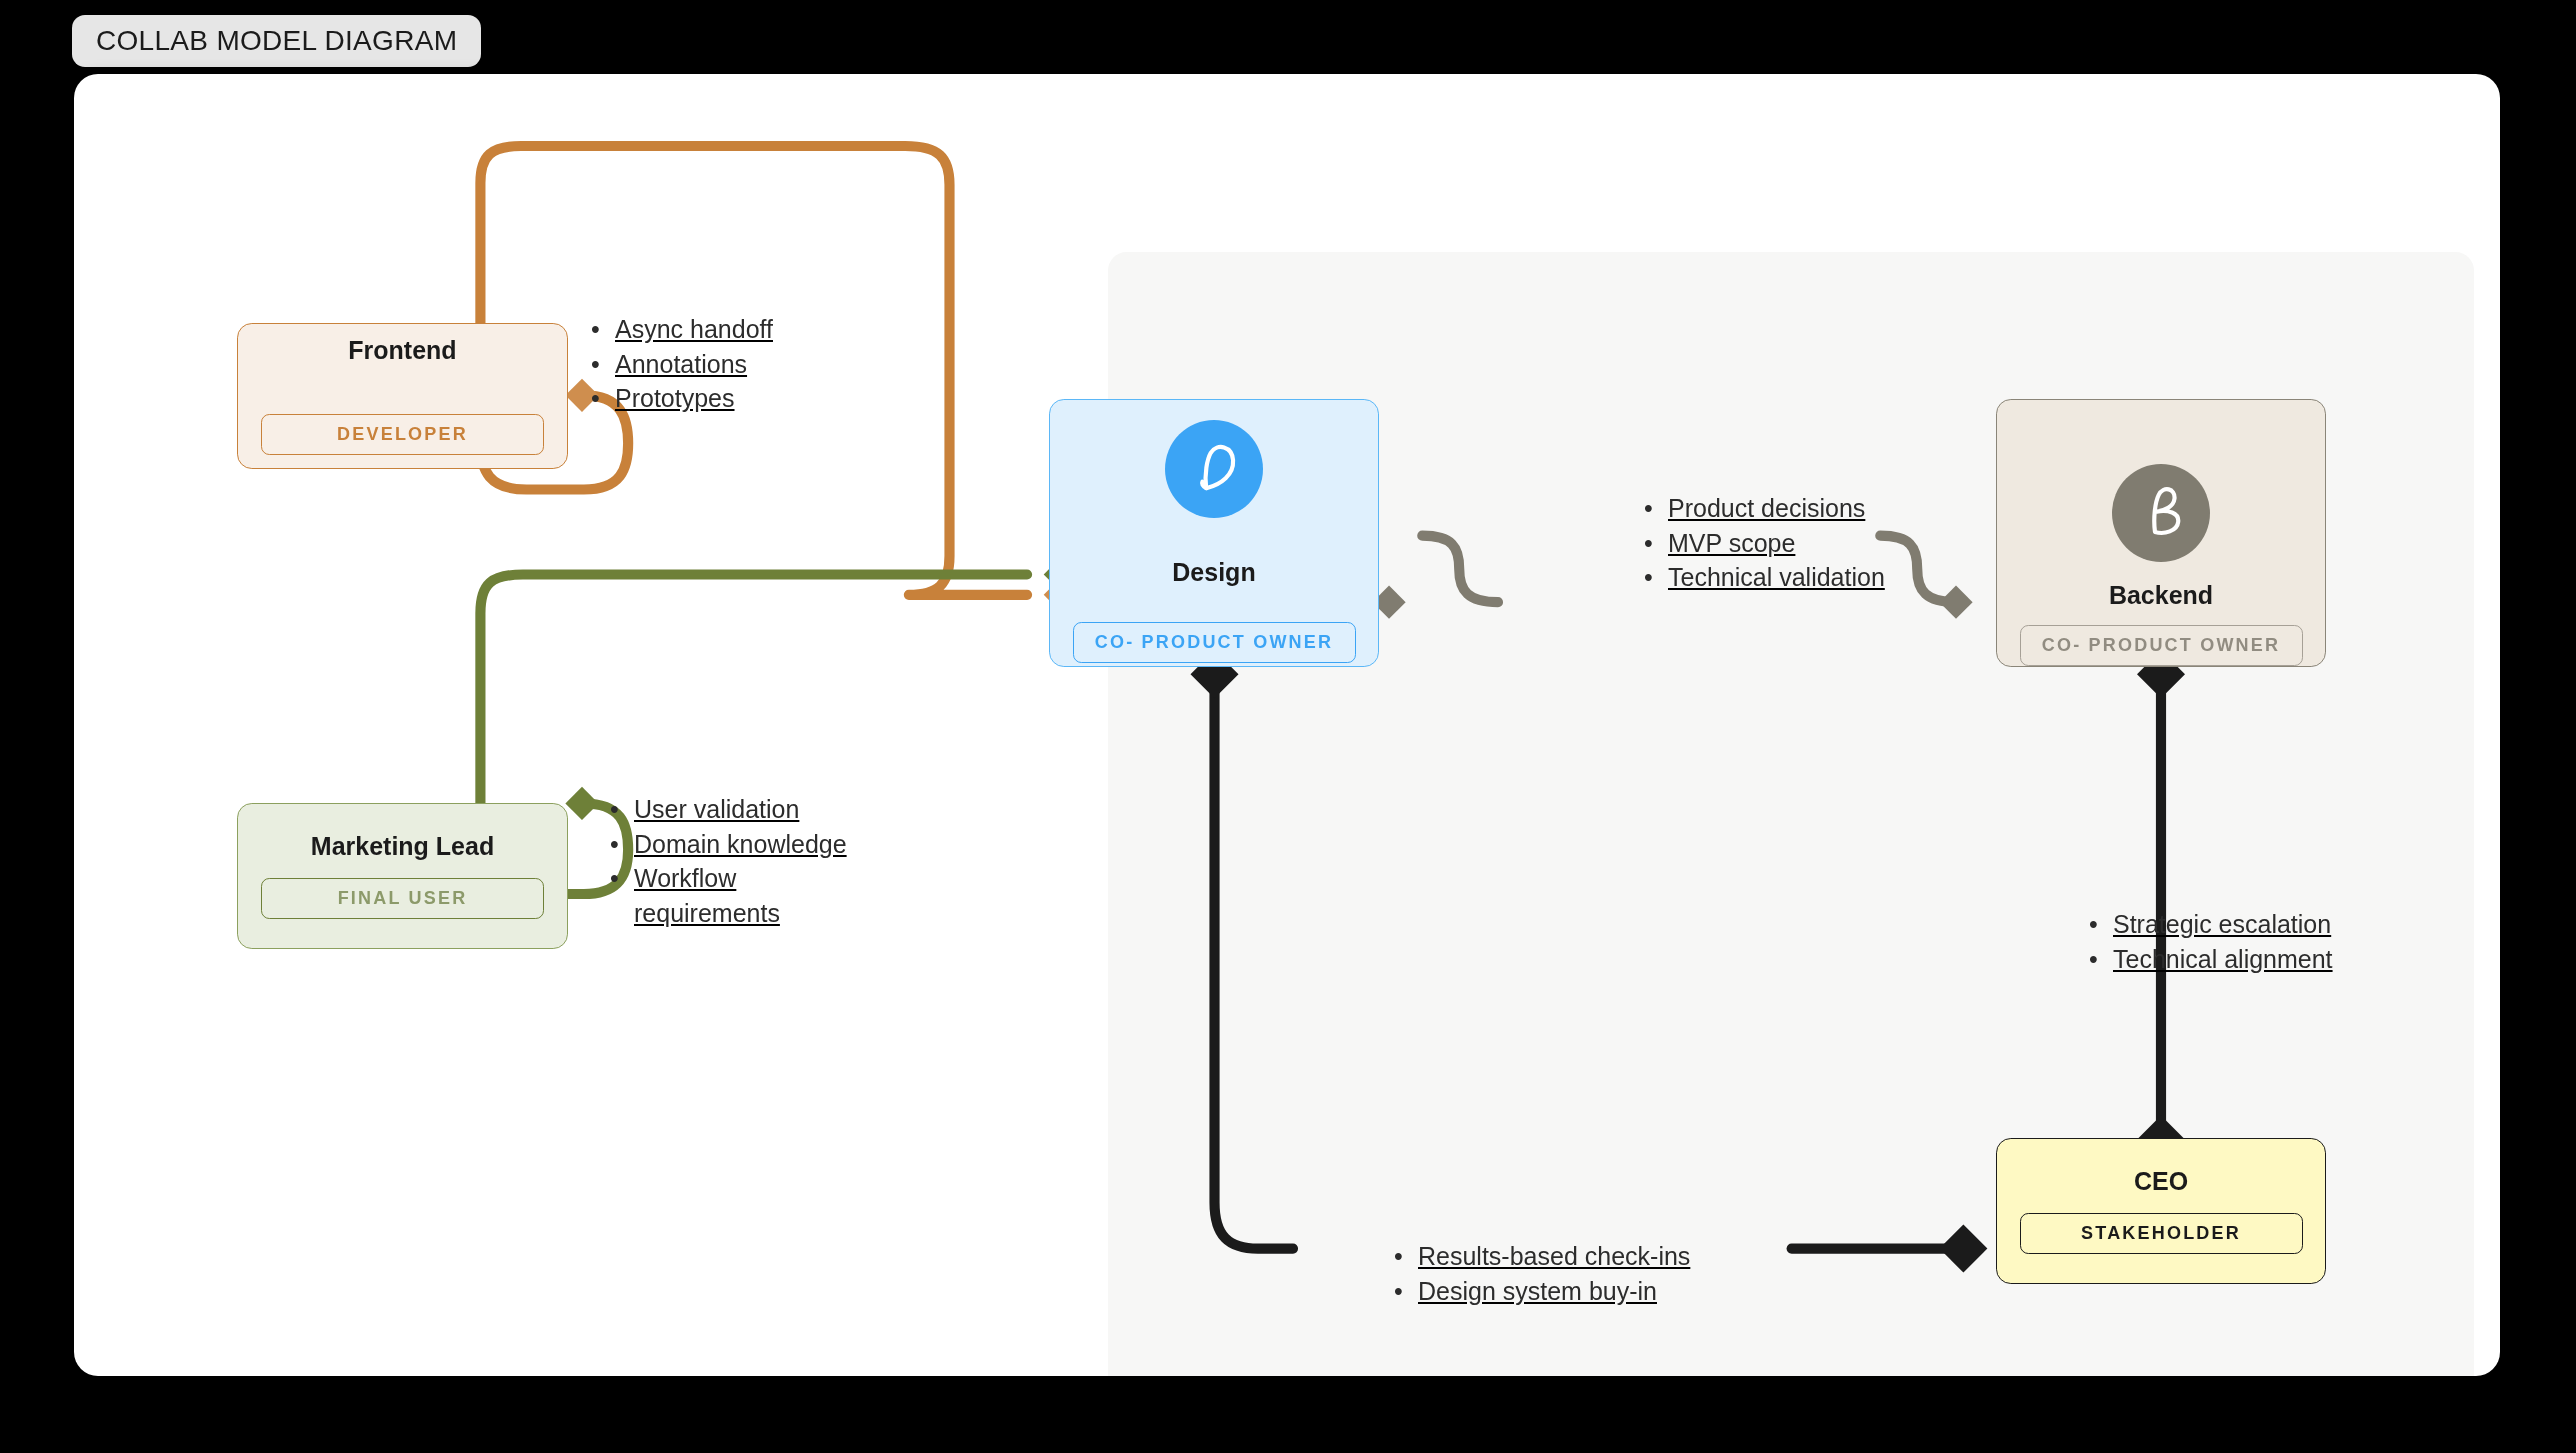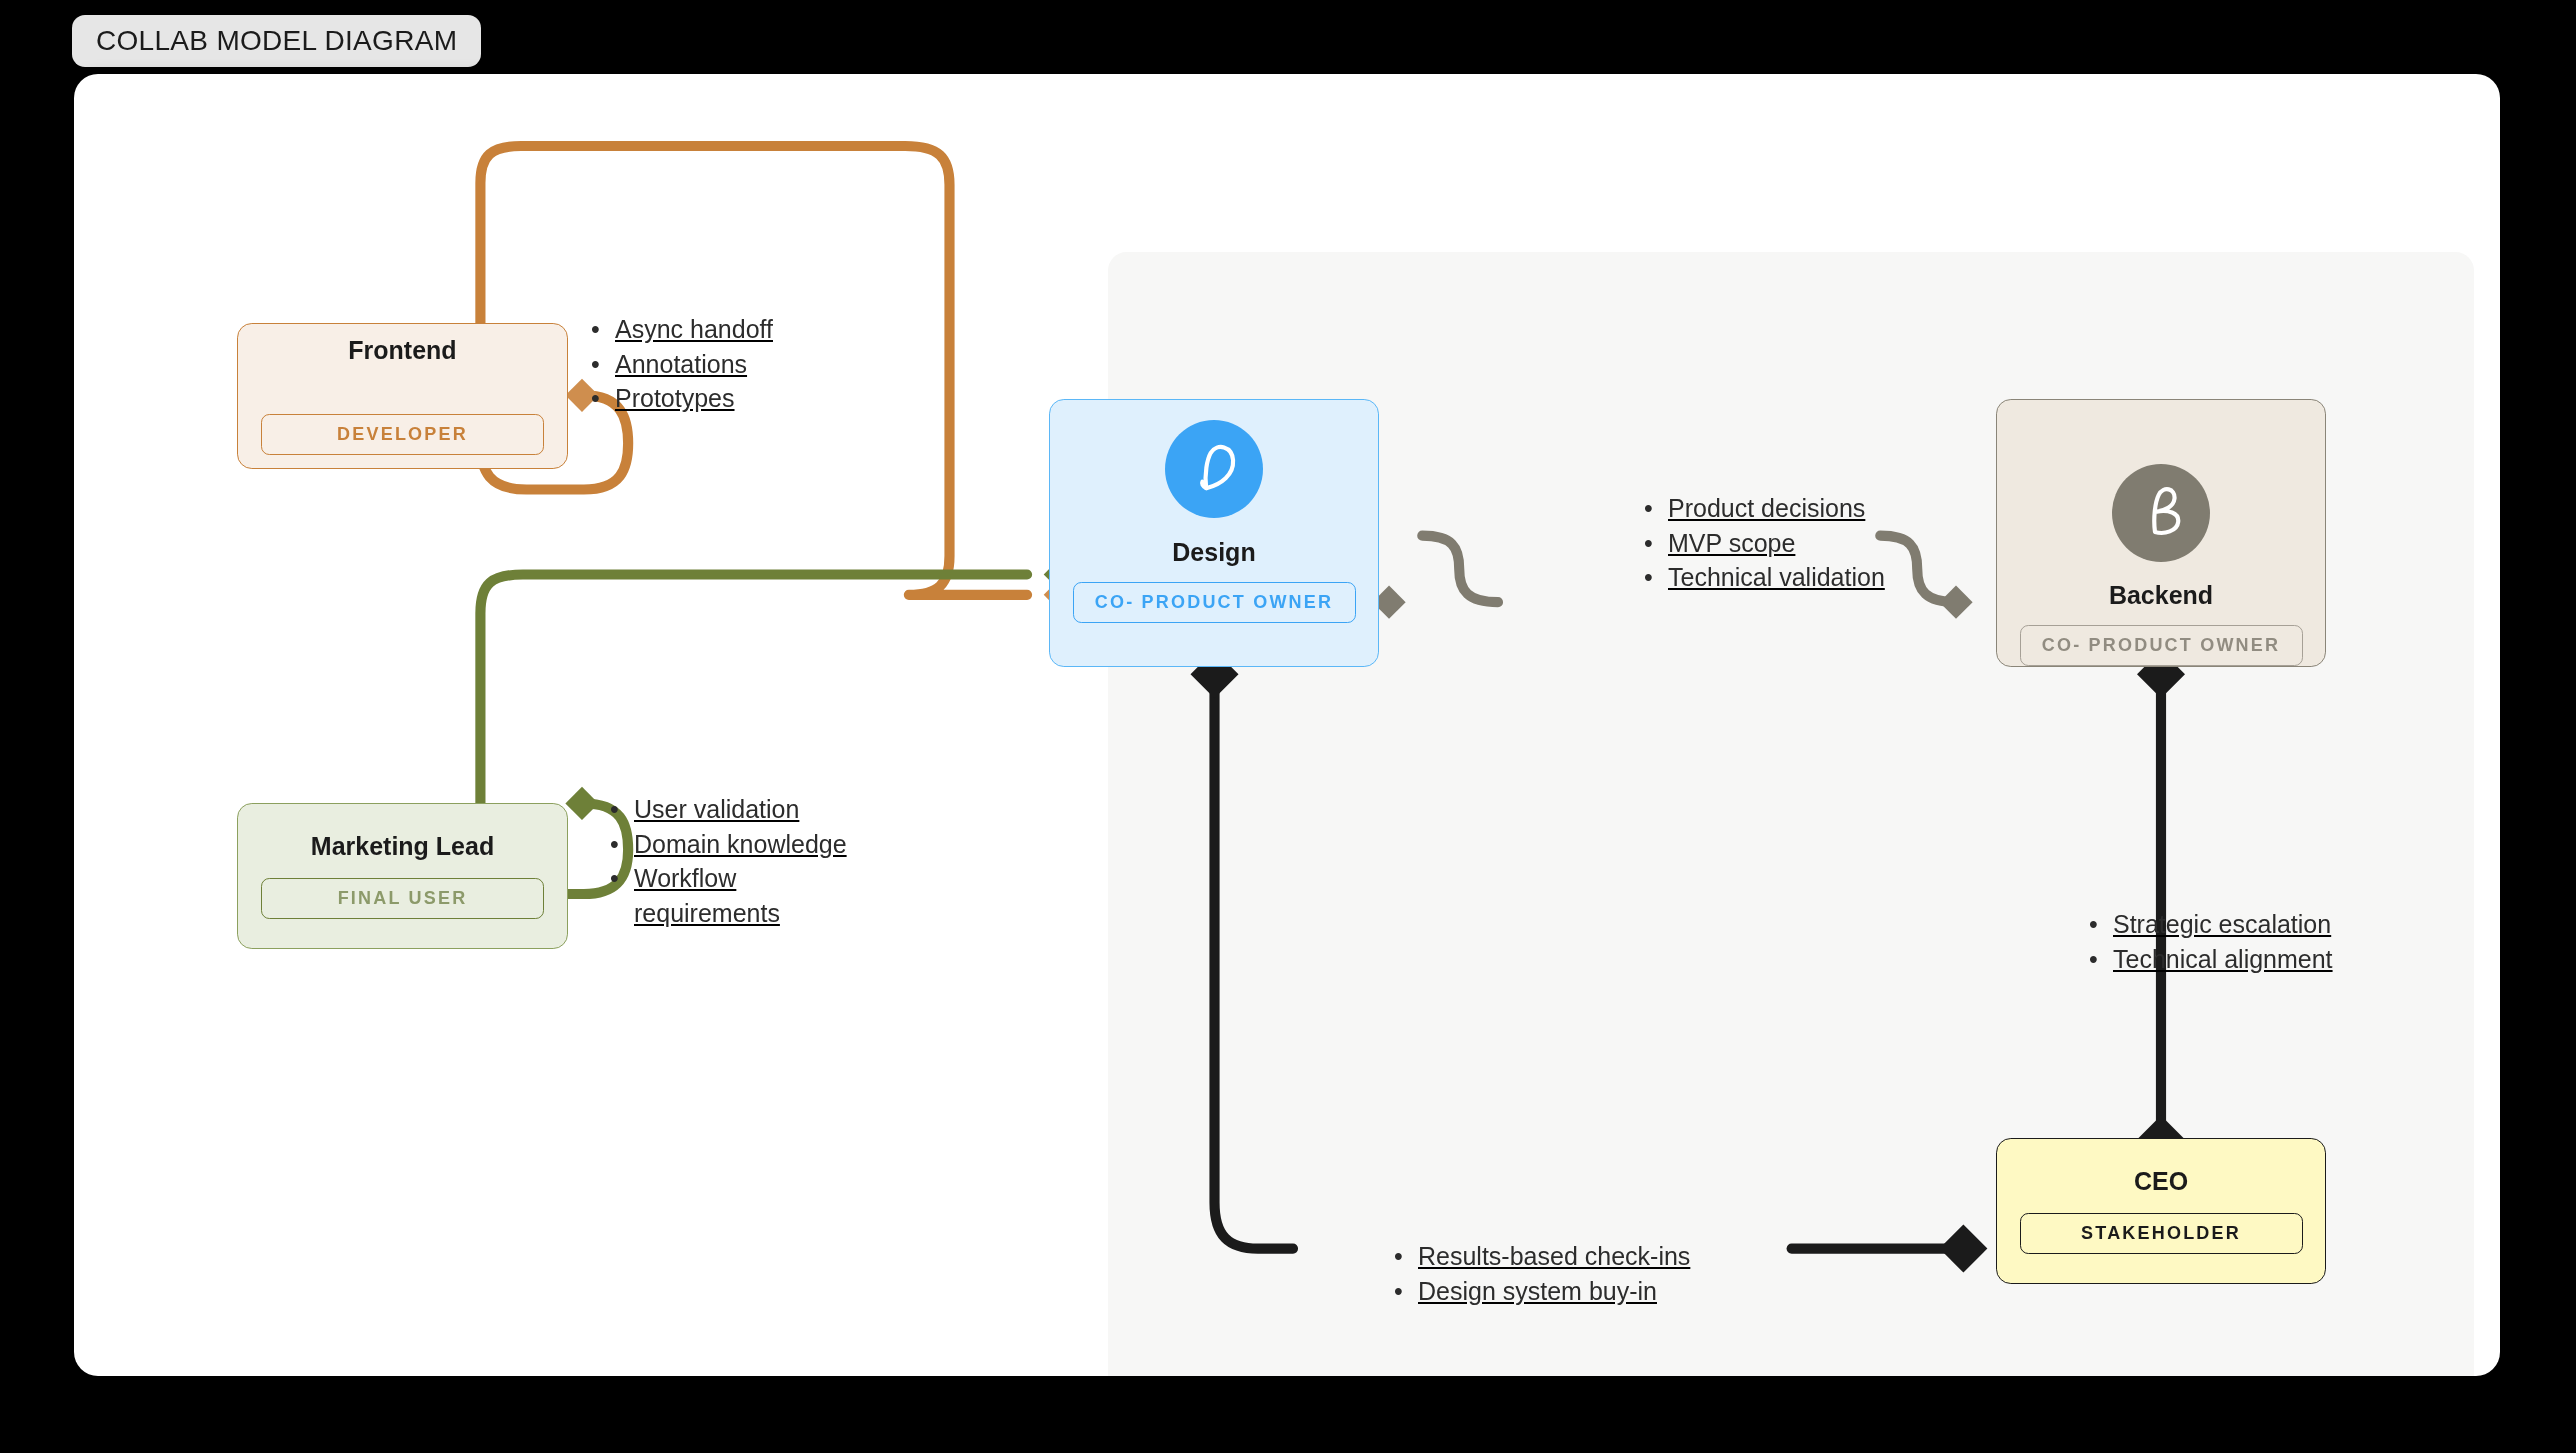--- a/index.html
+++ b/index.html
@@ -87,21 +87,21 @@
   }
   .node-marketing .node-badge {
     margin-top: 16.6px; width: 283px; height: 41px;
     border-color: #6E8038; color: #8C9A6A;
   }
 
   
   .node-design {
     left: 975px; top: 325px; width: 330px; height: 268px;
     background: #DFF0FD; border-color: #5BB7F7;
-    justify-content: flex-start; padding-top: 20.3px;
+    justify-content: flex-start; padding-top: 20.3px; gap: 20px;
   }
   .node-design .avatar { width: 98px; height: 98px; background: #3BA4F5; }
   .node-design .node-title { margin-top: 20.3px; }
   .node-design .node-badge {
     margin-top: 15.7px; width: 283px; height: 41px;
     border-color: #3BA4F5; color: #3BA4F5;
   }
 
   
   .node-backend {

